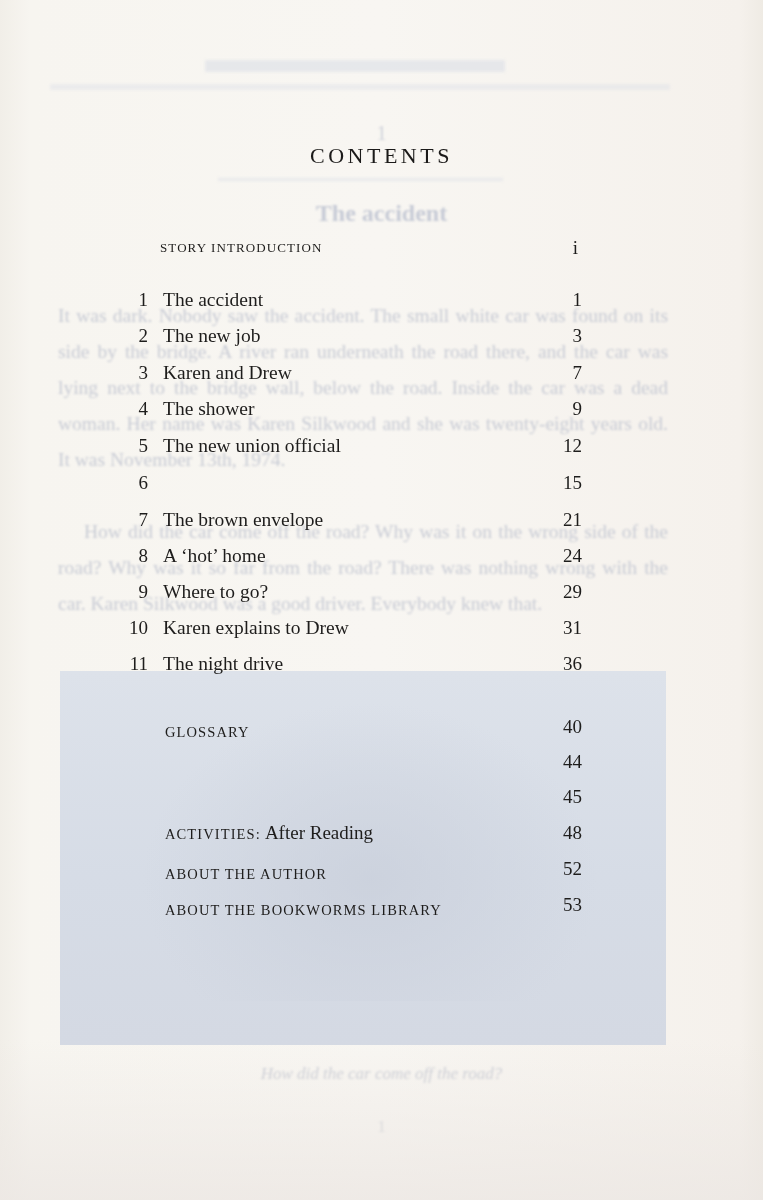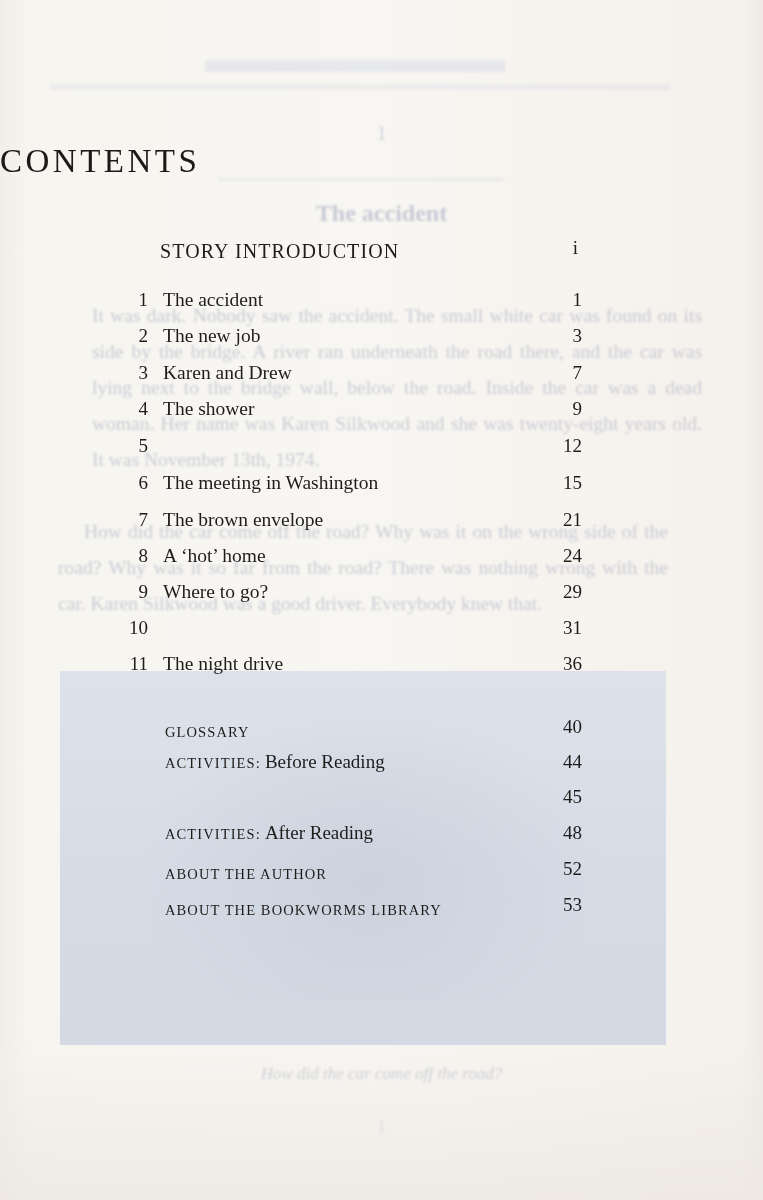--- a/index.html
+++ b/index.html
@@ -94,34 +94,34 @@
       text-align: center;
       font-size: 17px;
       color: #cfd2d8;
     }
 
     
     .contents-title {
       position: absolute;
       left: 0; right: 0;
       top: 143px;
-      text-align: left;
-      font-size: 33px;
+      text-align: center;
+      font-size: 22px;
       letter-spacing: 3.5px;
       font-weight: normal;
       color: #1b1a19;
     }
     .row {
       position: absolute;
       left: 0;
       width: 763px;
       height: 30px;
     }
     .smallcaps {
-      font-size: 20px;
+      font-size: 13px;
       letter-spacing: 1.1px;
     }
     .intro-label {
       position: absolute;
       left: 160px;
       top: 0;
     }
     .page-num {
       position: absolute;
       right: 181px;
@@ -158,21 +158,21 @@
 <body>
 
 <div class="page-bg"></div>
 
 <div class="showthrough">
   <div class="st-bar" style="left:205px;top:60px;width:300px;height:12px;"></div>
   <div class="st-bar" style="left:50px;top:84px;width:620px;height:6px;opacity:0.4;"></div>
   <div class="st-text st-num" style="top:122px;">1</div>
   <div class="st-bar" style="left:218px;top:178px;width:285px;height:3px;opacity:0.5;"></div>
   <div class="st-text st-heading" style="top:200px;">The accident</div>
-  <div class="st-text st-para" style="top:298px;margin-left:34px;">It was dark. Nobody saw the accident. The small white car was found on its side by the bridge. A river ran underneath the road there, and the car was lying next to the bridge wall, below the road. Inside the car was a dead woman. Her name was Karen Silkwood and she was twenty-eight years old. It was November 13th, 1974.</div>
+  <div class="st-text st-para" style="top:298px;">It was dark. Nobody saw the accident. The small white car was found on its side by the bridge. A river ran underneath the road there, and the car was lying next to the bridge wall, below the road. Inside the car was a dead woman. Her name was Karen Silkwood and she was twenty-eight years old. It was November 13th, 1974.</div>
   <div class="st-text st-para" style="top:514px;text-indent:26px;font-family:Liberation Serif, serif;">How did the car come off the road? Why was it on the wrong side of the road? Why was it so far from the road? There was nothing wrong with the car. Karen Silkwood was a good driver. Everybody knew that.</div>
   <div class="st-figure"></div>
   <div class="st-text st-caption" style="top:1064px;">How did the car come off the road?</div>
   <div class="st-text st-folio" style="top:1117px;">1</div>
 </div>
 
 <div class="page-bg-bottom"></div>
 
 <h1 class="contents-title" style="margin:0;">CONTENTS</h1>
 
@@ -197,64 +197,62 @@
     <span class="ch-title">Karen and Drew</span>
     <span class="page-num">7</span>
   </div>
   <div class="row" style="top:398px;">
     <span class="ch-num">4</span>
     <span class="ch-title">The shower</span>
     <span class="page-num">9</span>
   </div>
   <div class="row" style="top:435px;">
     <span class="ch-num">5</span>
+    <span class="ch-title">The new union official</span>
     <span class="page-num">12</span>
   </div>
   <div class="row" style="top:472px;">
     <span class="ch-num">6</span>
-    <span class="ch-title">The meeting in Washington</span>
     <span class="page-num">15</span>
   </div>
   <div class="row" style="top:509px;">
     <span class="ch-num">7</span>
     <span class="ch-title">The brown envelope</span>
     <span class="page-num">21</span>
   </div>
   <div class="row" style="top:545px;">
     <span class="ch-num">8</span>
     <span class="ch-title">A ‘hot’ home</span>
     <span class="page-num">24</span>
   </div>
   <div class="row" style="top:581px;">
     <span class="ch-num">9</span>
     <span class="ch-title">Where to go?</span>
     <span class="page-num">29</span>
   </div>
   <div class="row" style="top:617px;">
     <span class="ch-num">10</span>
+    <span class="ch-title">Karen explains to Drew</span>
     <span class="page-num">31</span>
   </div>
   <div class="row" style="top:653px;">
     <span class="ch-num">11</span>
     <span class="ch-title">The night drive</span>
     <span class="page-num">36</span>
   </div>
 </div>
 
 <div>
   <div class="row" style="top:716px;">
     <span class="bm-label" style="top:4px;">
       <span class="sc">GLOSSARY</span><span class="rest"></span>
     </span>
     <span class="page-num">40</span>
   </div>
   <div class="row" style="top:751px;">
-    <span class="bm-label" style="top:0px;">
-      <span class="sc">ACTIVITIES:</span><span class="rest">Before Reading</span>
-    </span>
     <span class="page-num">44</span>
   </div>
   <div class="row" style="top:786px;">
     <span class="page-num">45</span>
   </div>
   <div class="row" style="top:822px;">
     <span class="bm-label" style="top:0px;">
       <span class="sc">ACTIVITIES:</span><span class="rest">After Reading</span>
     </span>
     <span class="page-num">48</span>

